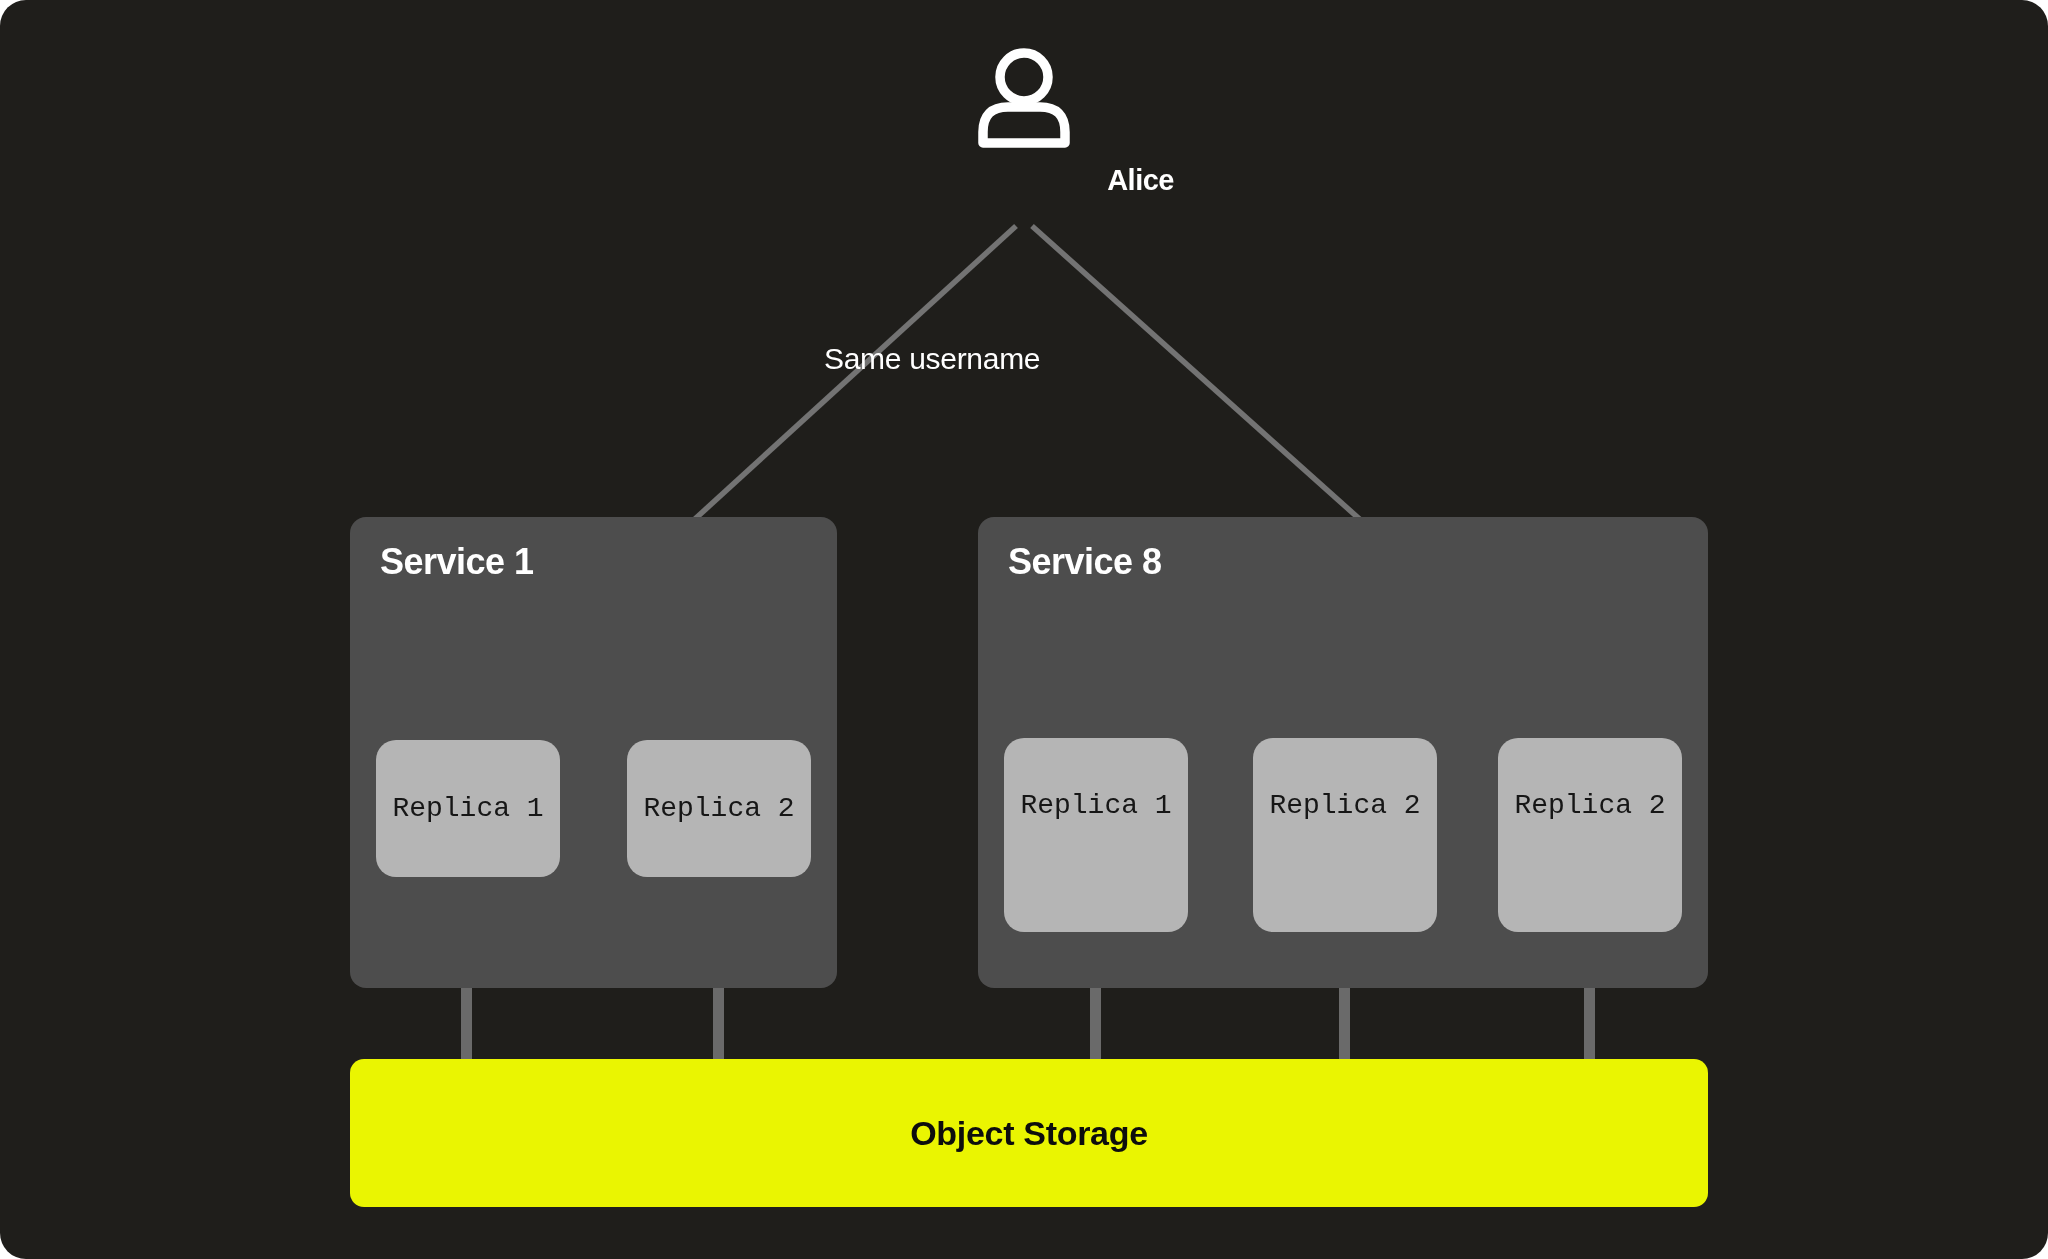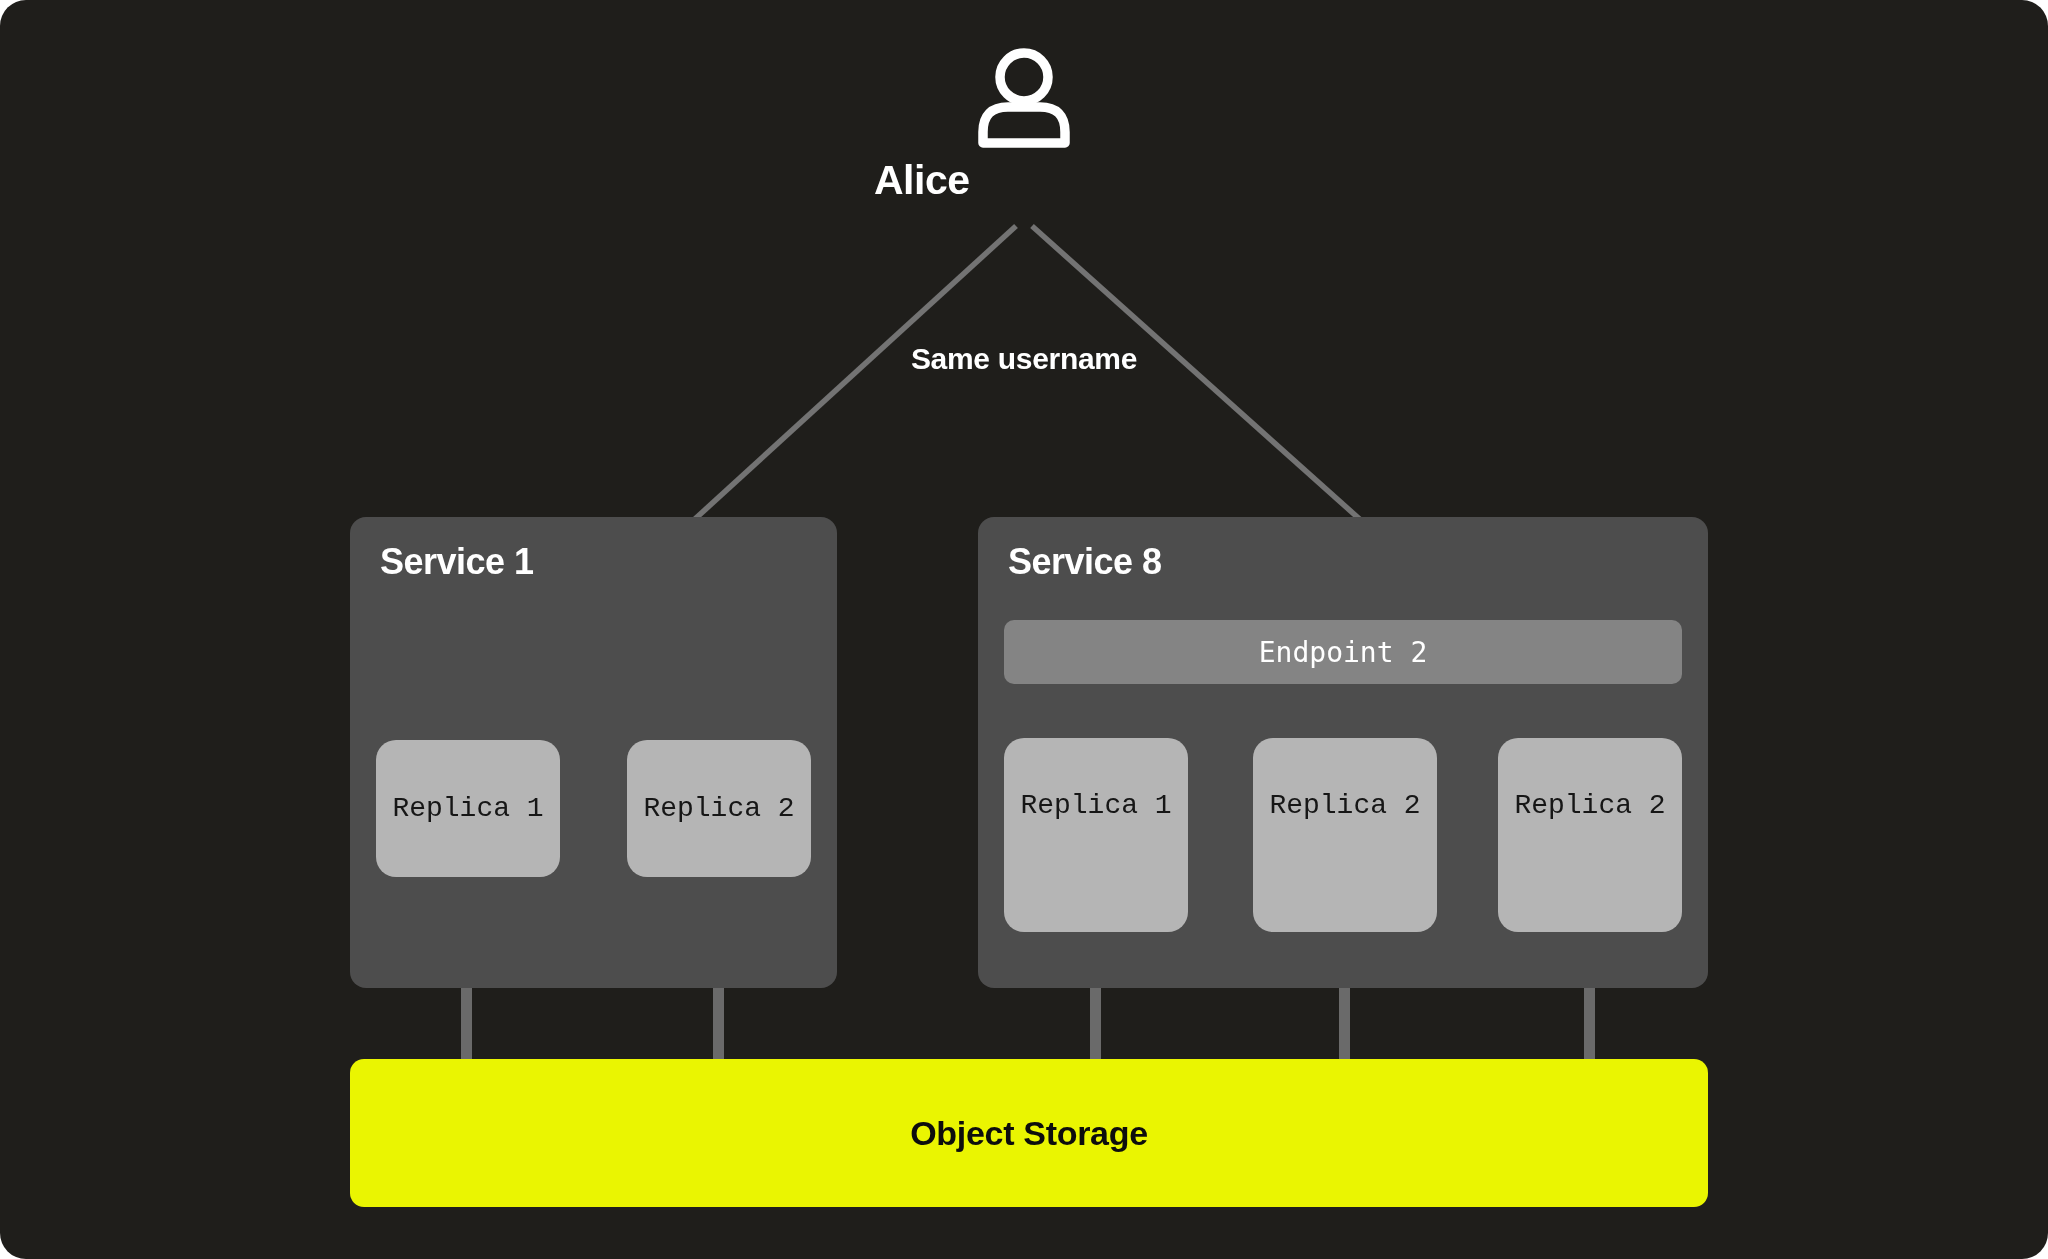--- a/index.html
+++ b/index.html
@@ -27,29 +27,29 @@
     position:absolute;inset:0;
     background:var(--panel-bg);
     border-radius:26px;
     overflow:hidden;
   }
 
   
   .user-icon{position:absolute;left:974px;top:44px;width:100px;height:105px;}
   .user-name{
     position:absolute;left:874px;top:160px;width:300px;
-    text-align:left;color:var(--text-light);
-    font-size:41px;font-weight:bold;line-height:40px;letter-spacing:-0.5px;
+    text-align:right;color:var(--text-light);
+    font-size:29px;font-weight:bold;line-height:40px;letter-spacing:-0.5px;
   }
 
   
   .cred-note{
     position:absolute;left:824px;top:337px;width:400px;
-    text-align:center;color:var(--text-light);
-    font-size:30px;font-weight:bold;line-height:43px;letter-spacing:-0.3px;
+    color:var(--text-light);
+    font-size:30px;font-weight:normal;line-height:43px;letter-spacing:-0.3px;
   }
 
   
   .arrows{position:absolute;inset:0;width:2048px;height:1259px;pointer-events:none;}
   .arrows path{stroke:var(--arrow);stroke-width:5.5;fill:none;}
 
   
   .service{
     position:absolute;top:517px;height:471px;
     background:var(--service-bg);border-radius:16px;
@@ -136,21 +136,20 @@
     <div class="vline l5"></div>
 
     <div class="service s1">
       <div class="service-title">Service 1</div>
       <div class="replica r1">Replica 1</div>
       <div class="replica r2">Replica 2</div>
     </div>
 
     <div class="service s2">
       <div class="service-title">Service 8</div>
-      <div class="endpoint">Endpoint 2</div>
       <div class="replica r1">Replica 1</div>
       <div class="replica r2">Replica 2</div>
       <div class="replica r3">Replica 2</div>
     </div>
 
     <div class="storage">
       <div class="storage-label">Object Storage</div>
     </div>
 
   </div>

